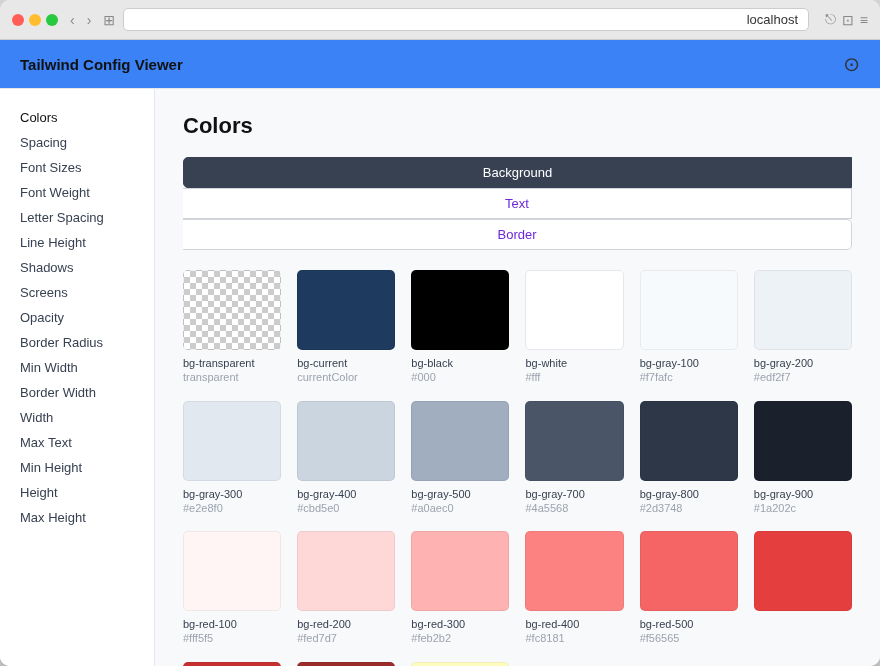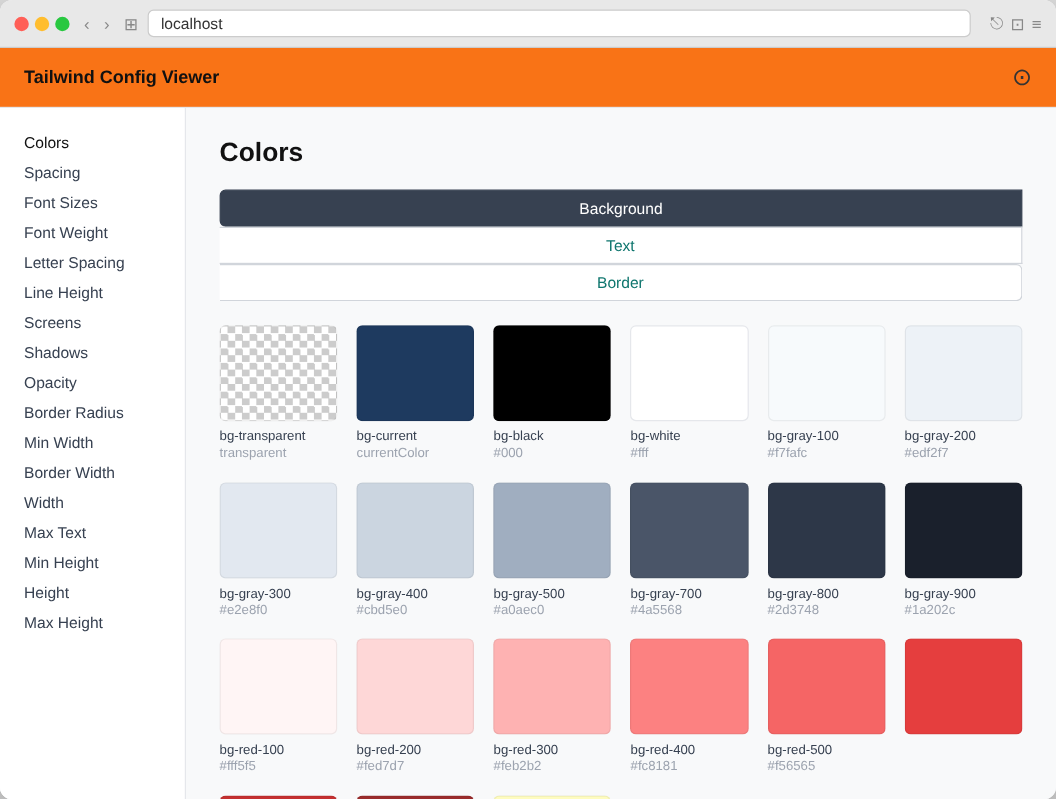--- a/index.html
+++ b/index.html
@@ -8,35 +8,35 @@
     .browser-chrome { background: #e8e8e8; padding: 8px 12px; display: flex; align-items: center; gap: 8px; border-bottom: 1px solid #ccc; }
     .traffic-lights { display: flex; gap: 5px; }
     .traffic-light { width: 12px; height: 12px; border-radius: 50%; }
     .tl-red { background: #ff5f57; }
     .tl-yellow { background: #ffbd2e; }
     .tl-green { background: #28c840; }
     .nav-buttons { display: flex; gap: 4px; }
     .nav-btn { background: none; border: none; cursor: pointer; color: #888; font-size: 14px; padding: 2px 4px; }
     .nav-btn:disabled { color: #ccc; }
     .sidebar-btn { background: none; border: none; cursor: pointer; color: #888; font-size: 14px; }
-    .address-bar { flex: 1; background: white; border: 1px solid #ccc; border-radius: 5px; padding: 3px 10px; font-size: 13px; color: #333; text-align: left; }
+    .address-bar { flex: 1; background: white; border: 1px solid #ccc; border-radius: 5px; padding: 3px 10px; font-size: 13px; color: #333; text-align: right; }
     .browser-actions { display: flex; gap: 6px; margin-left: 8px; }
     .browser-action-btn { background: none; border: none; cursor: pointer; color: #888; font-size: 14px; }
     .app-container { display: flex; flex-direction: column; flex: 1; overflow: hidden; background: #f8f9fa; }
-    .app-header { background: #f97316; padding: 12px 20px; border-bottom: 1px solid #e5e7eb; display: flex; align-items: center; justify-content: space-between; }
+    .app-header { background: #3b82f6; padding: 12px 20px; border-bottom: 1px solid #e5e7eb; display: flex; align-items: center; justify-content: space-between; }
     .app-title { font-size: 15px; font-weight: 600; color: #111; }
     .github-icon { color: #333; font-size: 20px; cursor: pointer; }
     .app-body { display: flex; flex: 1; overflow: hidden; }
     .sidebar { width: 155px; background: white; border-right: 1px solid #e5e7eb; padding: 16px 0; overflow-y: auto; flex-shrink: 0; }
     .sidebar-item { padding: 5px 20px; font-size: 13px; color: #374151; cursor: pointer; white-space: nowrap; }
     .sidebar-item.active { color: #111; font-weight: 500; }
     .main-content { flex: 1; overflow-y: auto; padding: 24px 28px; }
     .page-title { font-size: 22px; font-weight: 600; color: #111; margin-bottom: 18px; }
     .tabs { display: flex; gap: 0; margin-bottom: 20px; flex-direction: column; }
-    .tab-btn { padding: 7px 20px; font-size: 13px; border: 1px solid #d1d5db; background: white; cursor: pointer; color: #0f766e; }
+    .tab-btn { padding: 7px 20px; font-size: 13px; border: 1px solid #d1d5db; background: white; cursor: pointer; color: #6d28d9; }
     .tab-btn:first-child { border-radius: 5px 0 0 5px; }
     .tab-btn:last-child { border-radius: 0 5px 5px 0; }
     .tab-btn + .tab-btn { border-left: none; }
     .tab-btn.active { background: #374151; color: white; border-color: #374151; }
     .color-grid { display: grid; grid-template-columns: repeat(6, 1fr); gap: 16px; }
     .color-card { display: flex; flex-direction: column; }
     .color-swatch { height: 80px; border-radius: 5px; margin-bottom: 6px; border: 1px solid rgba(0,0,0,0.06); }
     .color-name { font-size: 11px; font-weight: 500; color: #374151; line-height: 1.3; }
     .color-value { font-size: 11px; color: #9ca3af; line-height: 1.3; }
     .swatch-transparent { background: white; background-image: repeating-conic-gradient(#ccc 0% 25%, white 0% 50%); background-size: 12px 12px; }
@@ -74,22 +74,22 @@
 
     <div class="app-body">
 
       <nav class="sidebar">
       <div class="sidebar-item active">Colors</div>
           <div class="sidebar-item">Spacing</div>
           <div class="sidebar-item">Font Sizes</div>
           <div class="sidebar-item">Font Weight</div>
           <div class="sidebar-item">Letter Spacing</div>
           <div class="sidebar-item">Line Height</div>
+          <div class="sidebar-item">Shadows</div>
           <div class="sidebar-item">Screens</div>
-          <div class="sidebar-item">Shadows</div>
           <div class="sidebar-item">Opacity</div>
           <div class="sidebar-item">Border Radius</div>
           <div class="sidebar-item">Min Width</div>
           <div class="sidebar-item">Border Width</div>
           <div class="sidebar-item">Width</div>
           <div class="sidebar-item">Max Text</div>
           <div class="sidebar-item">Min Height</div>
           <div class="sidebar-item">Height</div>
           <div class="sidebar-item">Max Height</div>
         </nav>

